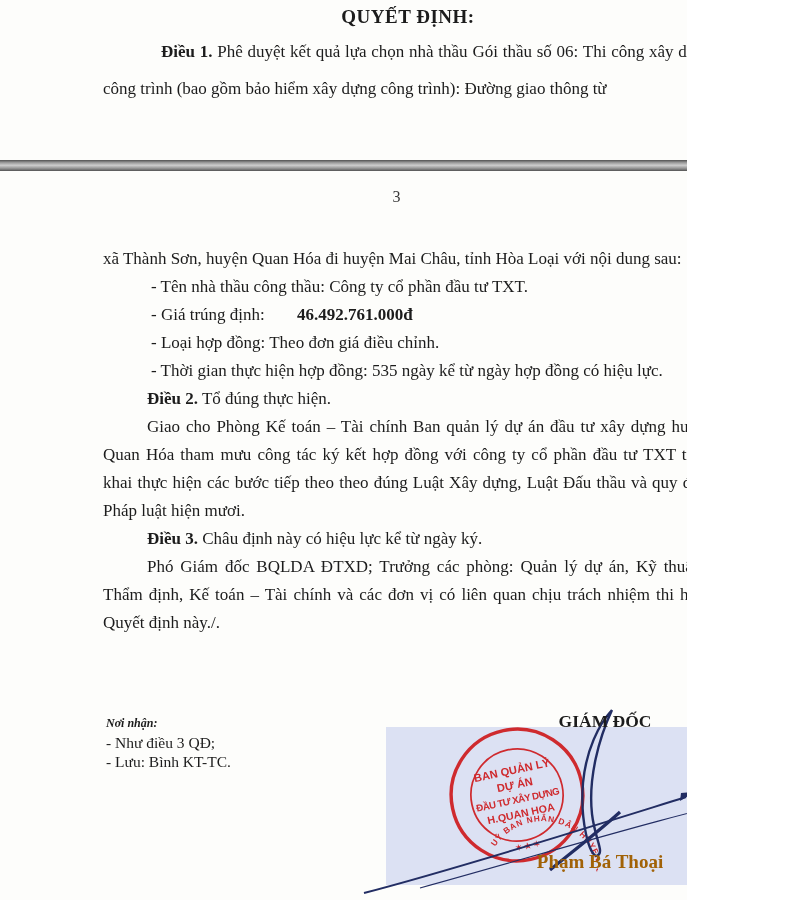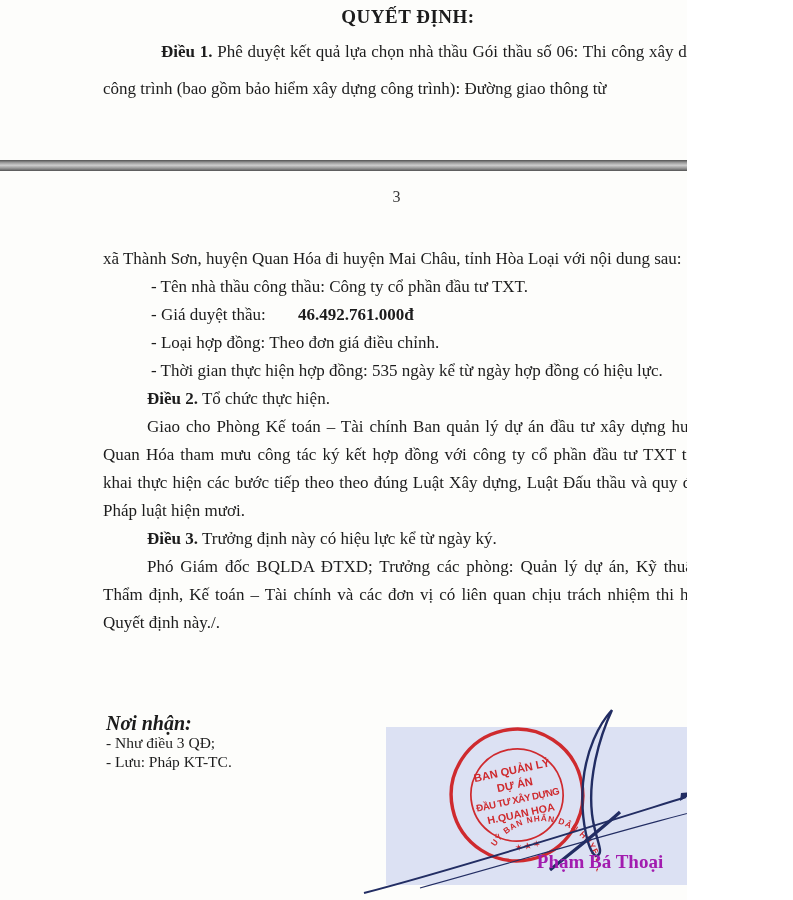--- a/index.html
+++ b/index.html
@@ -27,70 +27,71 @@
   
   .content { position:absolute; top:245px; left:103px; width:610px; }
   .content p { font-size:17px; line-height:28px; text-align:justify; }
   .content p.indent { text-indent:44px; }
   .content p.dash { text-indent:48px; text-align:left; }
   .content p.center-italic { text-align:center; font-style:italic; text-indent:0; }
   b.runin { font-weight:bold; }
   .bold { font-weight:bold;margin-left:28px; }
   
   .recipients { position:absolute; top:714px; left:106px; font-size:15.5px; line-height:19px; }
-  .recipients .rec-title { font-weight:bold; font-style:italic; font-size:20px; }
+  .recipients .rec-title { font-weight:bold; font-style:italic; font-size:12px; }
   .sig-role {
     position:absolute; top:711px; left:535px; width:140px; z-index:4;
     text-align:center; font-size:17.5px; font-weight:bold;
   }
   .blue-panel {
     position:absolute; left:386px; top:727px; width:404px; height:158px;
     background:#dce1f3; z-index:1;
   }
   .stamp-svg { position:absolute; left:436px; top:716px; z-index:2; }
   .sign-svg { position:absolute; left:350px; top:700px; z-index:3; }
   .signer-name {
     position:absolute; top:851px; left:480px; width:240px; z-index:4;
-    text-align:center; font-size:19px; font-weight:bold; color:#a21caf;
+    text-align:center; font-size:19px; font-weight:bold; color:#a16207;
   }
 </style>
 </head>
 <body>
 
 <div class="page">
 
   <div class="prev-page">
     <div class="doc-title">QUYẾT ĐỊNH:</div>
     <p class="para"><b class="runin">Điều 1.</b><span> Phê duyệt kết quả lựa chọn nhà thầu Gói thầu số 06: Thi công xây dựng công trình (bao gồm bảo hiểm xây dựng công trình): Đường giao thông từ</span></p>
   </div>
 
   <div class="page-break"></div>
 
   <div class="page-num">3</div>
 
   <div class="content">
     <p>xã Thành Sơn, huyện Quan Hóa đi huyện Mai Châu, tỉnh Hòa Loại  với nội dung sau:</p>
     <p class="dash">- Tên nhà thầu công thầu: Công ty cổ phần đầu tư TXT.</p>
-    <p class="dash"><span>- Giá duyệt thầu: </span><span class="bold">46.492.761.000đ</span></p>
+    <p class="dash"><span>- Giá trúng định: </span><span class="bold">46.492.761.000đ</span></p>
     <p class="dash">- Loại hợp đồng: Theo đơn giá điều chỉnh.</p>
     <p class="dash">- Thời gian thực hiện hợp đồng: 535 ngày kể từ ngày hợp đồng có hiệu lực.</p>
-    <p class="indent"><b class="runin">Điều 2.</b><span> Tổ chức thực hiện.</span></p>
+    <p class="indent"><b class="runin">Điều 2.</b><span> Tổ đúng thực hiện.</span></p>
     <p class="indent">Giao cho Phòng Kế toán – Tài chính Ban quản lý dự án đầu tư xây dựng huyện Quan Hóa tham mưu công tác ký kết hợp đồng với công ty cổ phần đầu tư TXT triển khai thực hiện các bước tiếp theo theo đúng Luật Xây dựng, Luật Đấu thầu và quy định Pháp luật hiện mươi.</p>
-    <p class="indent"><b class="runin">Điều 3.</b><span> Trưởng định này có hiệu lực kể từ ngày ký.</span></p>
+    <p class="indent"><b class="runin">Điều 3.</b><span> Châu định này có hiệu lực kể từ ngày ký.</span></p>
     <p class="indent">Phó Giám đốc BQLDA ĐTXD; Trưởng các phòng: Quản lý dự án, Kỹ thuật – Thẩm định, Kế toán – Tài chính và các đơn vị có liên quan chịu trách nhiệm thi hành Quyết định này./.</p>
   </div>
 
   <div class="recipients">
     <div class="rec-title">Nơi nhận:</div>
     <div>- Như điều 3 QĐ;</div>
-    <div>- Lưu: Pháp KT-TC.</div>
+    <div>- Lưu: Bình KT-TC.</div>
   </div>
 
   <div class="blue-panel"></div>
 
+  <div class="sig-role">GIÁM ĐỐC</div>
 
   <svg class="stamp-svg" width="162" height="162" viewBox="0 0 160 160">
     <g transform="rotate(-12 80 78)" fill="none" stroke="#cf2a2e">
       <circle cx="80" cy="78" r="65" stroke-width="3.4"></circle>
       <circle cx="80" cy="78" r="45.5" stroke-width="1.7"></circle>
       <path id="ringPath" d="M48.2,123.5 A55.5,55.5 0 1 1 48.1,123.6" stroke="none"></path>
       <text font-family="Liberation Sans, sans-serif" font-size="8.2" font-weight="bold" fill="#cf2a2e" stroke="none" letter-spacing="0.2">
         <textPath href="#ringPath" startOffset="0" textLength="268">UỶ BAN NHÂN DÂN HUYỆN QUAN HOA TỈNH THANH HOÁ</textPath>
       </text>
       <g font-family="Liberation Sans, sans-serif" font-weight="bold" fill="#cf2a2e" stroke="none" text-anchor="middle">

